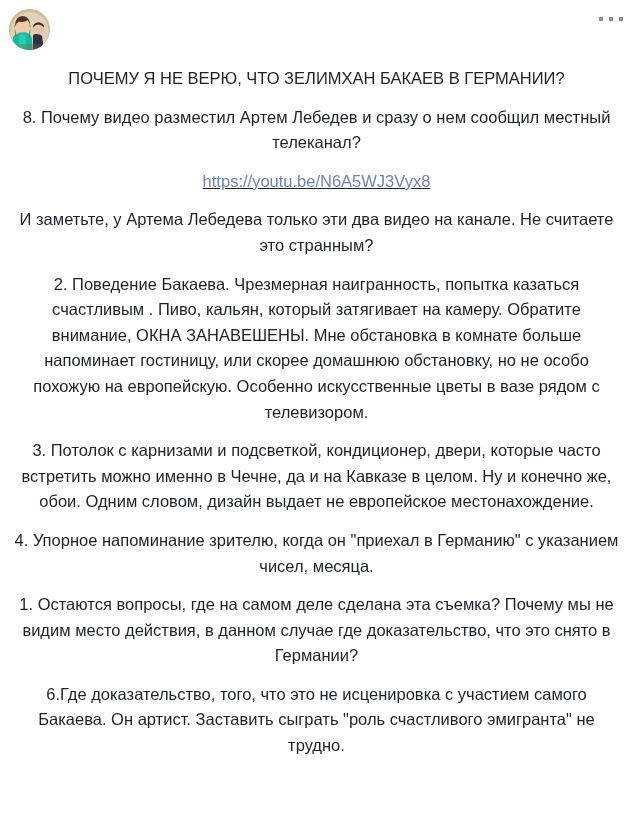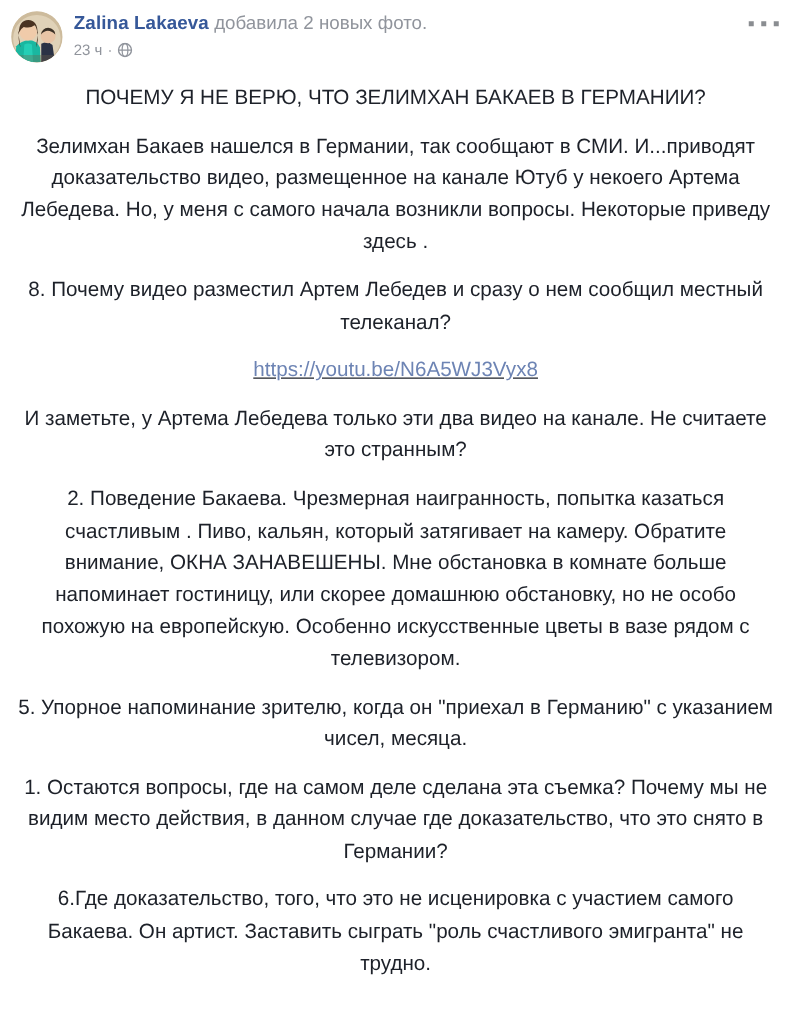--- a/index.html
+++ b/index.html
@@ -154,51 +154,35 @@
           <path d="M9.5 41 L10.5 26.5 Q13.5 25 16.5 26.5 L17.5 41 Z" fill="#25cfb6"></path>
           <circle cx="13.5" cy="16.5" r="7" fill="#f0cbaa"></circle>
           <path d="M6.2 17 Q6 7.5 13.6 7 Q21.2 7.4 21 17.5 Q20 12 18.6 11.2 Q15 14 10 12.5 Q7.6 13.8 6.2 17 Z" fill="#4a3322"></path>
           <path d="M6.4 15 Q5 23 7.4 29 L5.6 17 Z" fill="#4a3322"></path>
           <path d="M20.6 15.5 Q22.2 23 19.8 29 L21.4 17 Z" fill="#4a3322"></path>
           <rect x="0" y="35" width="41" height="6" fill="#6f6048" opacity="0.35"></rect>
         </g>
       </svg>
     </div>
 
-    <div class="header-text">
-      <div class="byline">
-        <span class="author-name">Zalina Lakaeva</span><span>&nbsp;</span><span class="byline-action">добавила 2 новых фото.</span>
-      </div>
-      <div class="meta-row">
-        <span class="timestamp">23 ч</span>
-        <span class="meta-dot">·</span>
-        <span class="privacy-icon">
-          <svg viewBox="0 0 12 12" xmlns="http://www.w3.org/2000/svg" aria-hidden="true">
-            <circle cx="6" cy="6" r="5.2" fill="none" stroke="#90949c" stroke-width="1.1"></circle>
-            <ellipse cx="6" cy="6" rx="2.3" ry="5.2" fill="none" stroke="#90949c" stroke-width="1"></ellipse>
-            <line x1="0.9" y1="6" x2="11.1" y2="6" stroke="#90949c" stroke-width="1"></line>
-          </svg>
-        </span>
-      </div>
-    </div>
 
     <div class="menu-button">
       <i></i>
       <i></i>
       <i></i>
     </div>
   </div>
 
   <div class="post-body">
     <p class="para">ПОЧЕМУ Я НЕ ВЕРЮ, ЧТО ЗЕЛИМХАН БАКАЕВ В ГЕРМАНИИ?</p>
-    <p class="para">Зелимхан Бакаев нашелся в Германии, так сообщают в СМИ. И...приводят доказательство видео, размещенное на канале Ютуб у некоего Артема Лебедева. Но, у меня с самого начала возникли вопросы. Некоторые приведу здесь .</p>
     <p class="para">8. Почему видео разместил Артем Лебедев и сразу о нем сообщил местный телеканал?</p>
     <p class="para link-para">
       <a class="post-link" href="#">https://youtu.be/N6A5WJ3Vyx8</a>
     </p>
     <p class="para">И заметьте, у Артема Лебедева только эти два видео на канале. Не считаете это странным?</p>
     <p class="para">2. Поведение Бакаева. Чрезмерная наигранность, попытка казаться счастливым . Пиво, кальян, который затягивает на камеру. Обратите внимание, ОКНА ЗАНАВЕШЕНЫ. Мне обстановка в комнате больше напоминает гостиницу, или скорее домашнюю обстановку, но не особо похожую на европейскую. Особенно искусственные цветы в вазе рядом с телевизором.</p>
-    <p class="para">5. Упорное напоминание зрителю, когда он "приехал в Германию" с указанием чисел, месяца.</p>
+    <p class="para">3. Потолок с карнизами и подсветкой, кондиционер, двери, которые часто встретить можно именно в Чечне, да и на Кавказе в целом. Ну и конечно же, обои. Одним словом, дизайн выдает не европейское местонахождение.</p>
+    <p class="para">4. Упорное напоминание зрителю, когда он "приехал в Германию" с указанием чисел, месяца.</p>
     <p class="para">1. Остаются вопросы, где на самом деле сделана эта съемка? Почему мы не видим место действия, в данном случае где доказательство, что это снято в Германии?</p>
     <p class="para">6.Где доказательство, того, что это не исценировка с участием самого Бакаева. Он артист. Заставить сыграть "роль счастливого эмигранта" не трудно.</p>
   </div>
 
 </div>
 
 </body></html>

